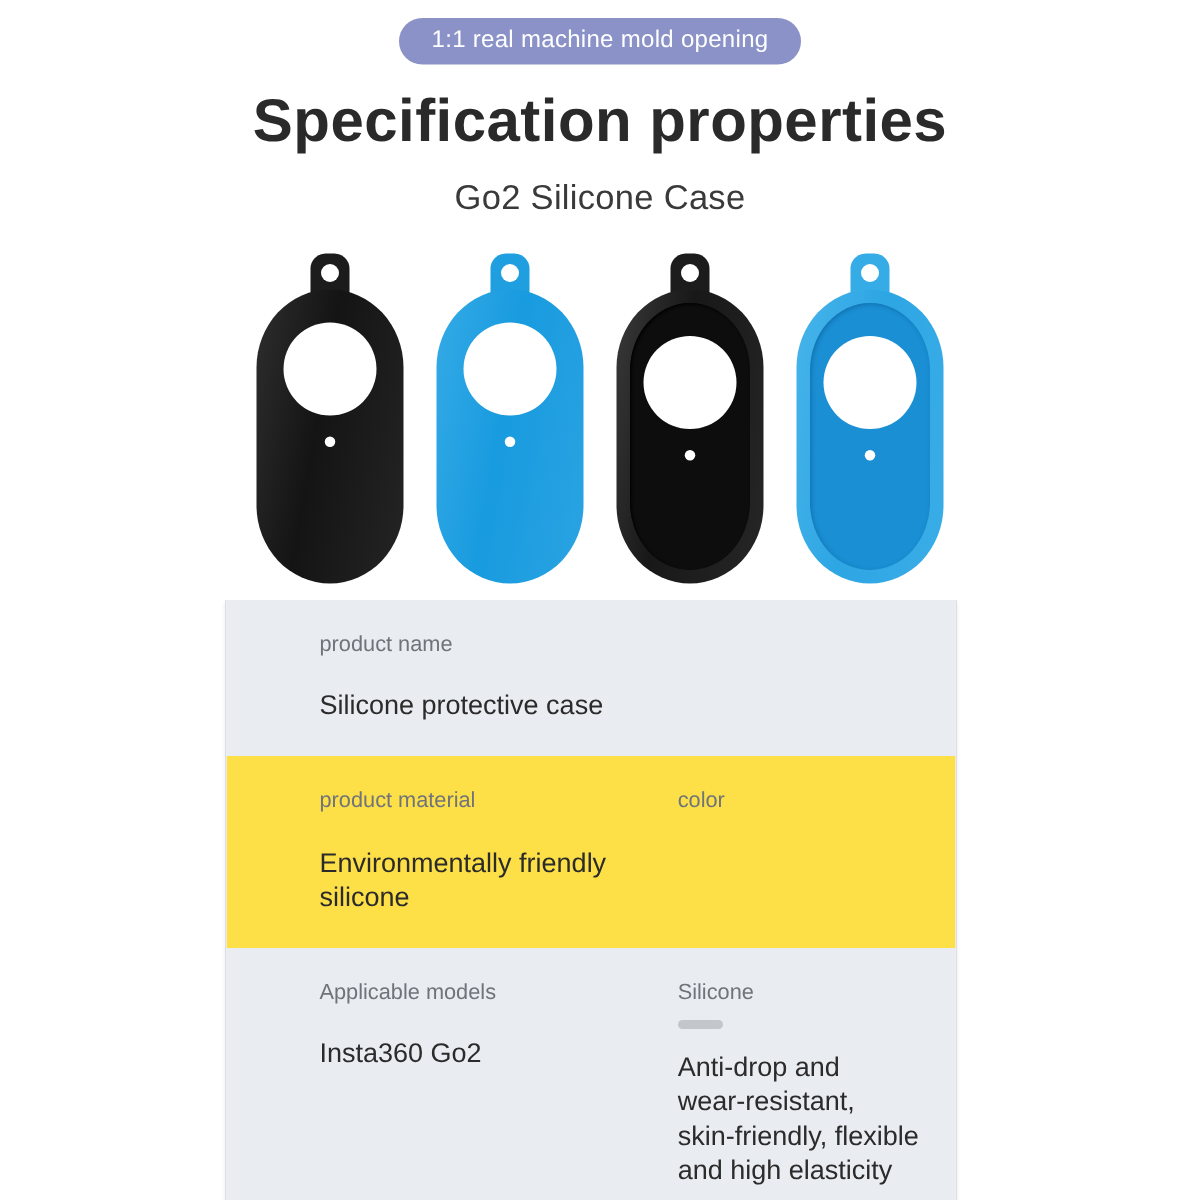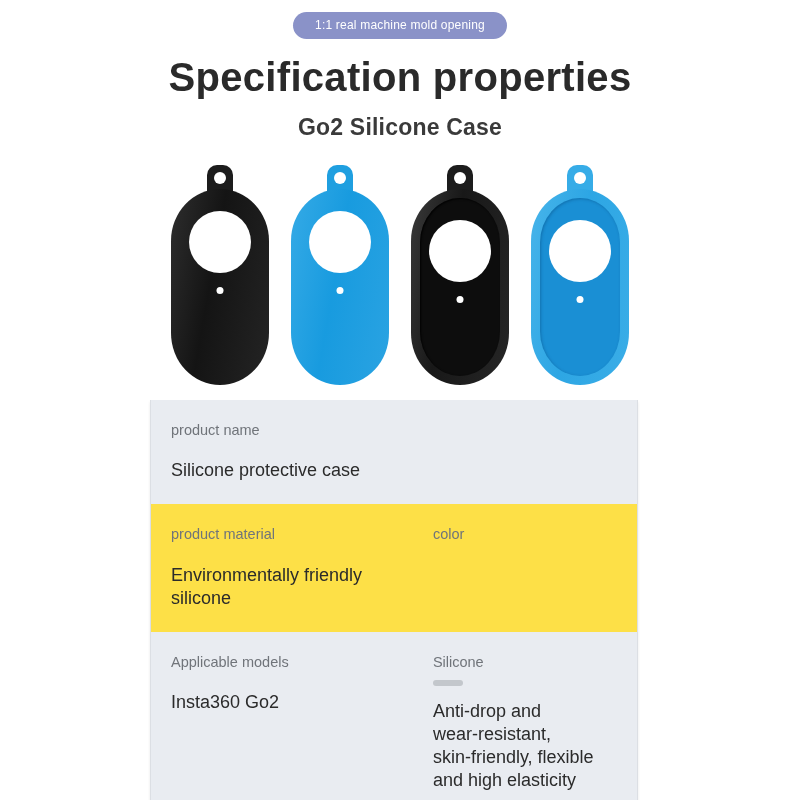--- a/index.html
+++ b/index.html
@@ -18,21 +18,21 @@
   
   .badge-row {
     width: 100%;
     display: flex;
     justify-content: center;
     padding-top: 12px;
   }
   .badge {
     background: #8a92c8;
     color: #ffffff;
-    font-size: 12px;
+    font-size: 16px;
     letter-spacing: 0.2px;
     padding: 7px 22px 8px 22px;
     border-radius: 16px;
     line-height: 1;
     white-space: nowrap;
   }
 
   
   .title {
     text-align: center;
@@ -41,21 +41,20 @@
     color: #2a2a2a;
     margin-top: 16px;
     letter-spacing: 0.3px;
   }
   .subtitle {
     text-align: center;
     font-size: 23px;
     color: #3a3a3a;
     margin-top: 14px;
     letter-spacing: 0.2px;
-    font-weight: bold;
   }
 
   
   .products {
     margin-top: 24px;
     height: 225px;
     display: flex;
     justify-content: center;
     align-items: flex-start;
     gap: 22px;
@@ -169,21 +168,21 @@
     box-shadow: 0 2px 3px rgba(0,0,0,0.09);
   }
   .spec-row {
     display: flex;
     padding: 22px 0 22px 20px;
     box-sizing: border-box;
   }
   .spec-row.shaded { background: #e9ecf1; }
   .spec-row.plain  { background: #fde047; }
   .spec-col { box-sizing: border-box; }
-  .spec-col.first { width: 263px; padding-right: 12px; }
+  .spec-col.first { width: 263px; padding-right: 12px; margin-left: 42px; }
   .spec-col.second { width: 205px; }
   .spec-label {
     font-size: 14.5px;
     color: #70747a;
     line-height: 1.2;
   }
   .spec-value {
     font-size: 18px;
     color: #2b2b2b;
     line-height: 1.28;

